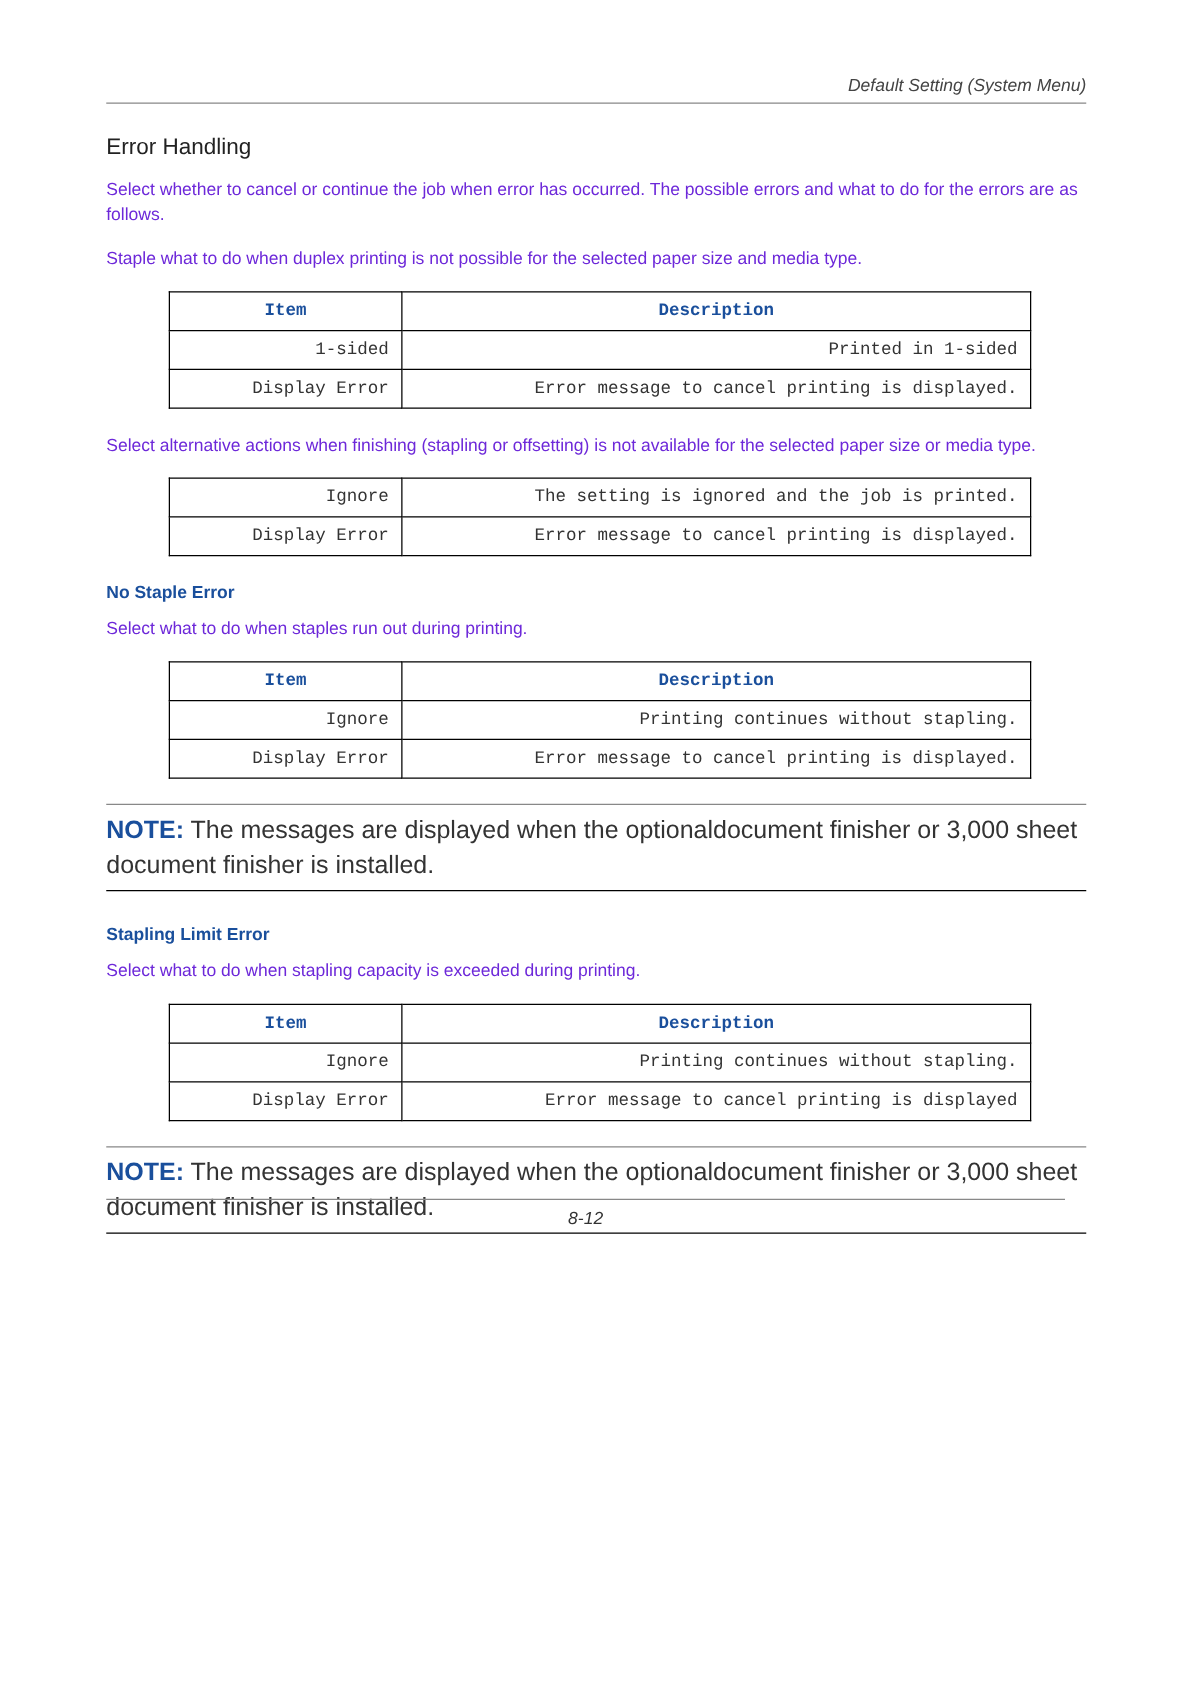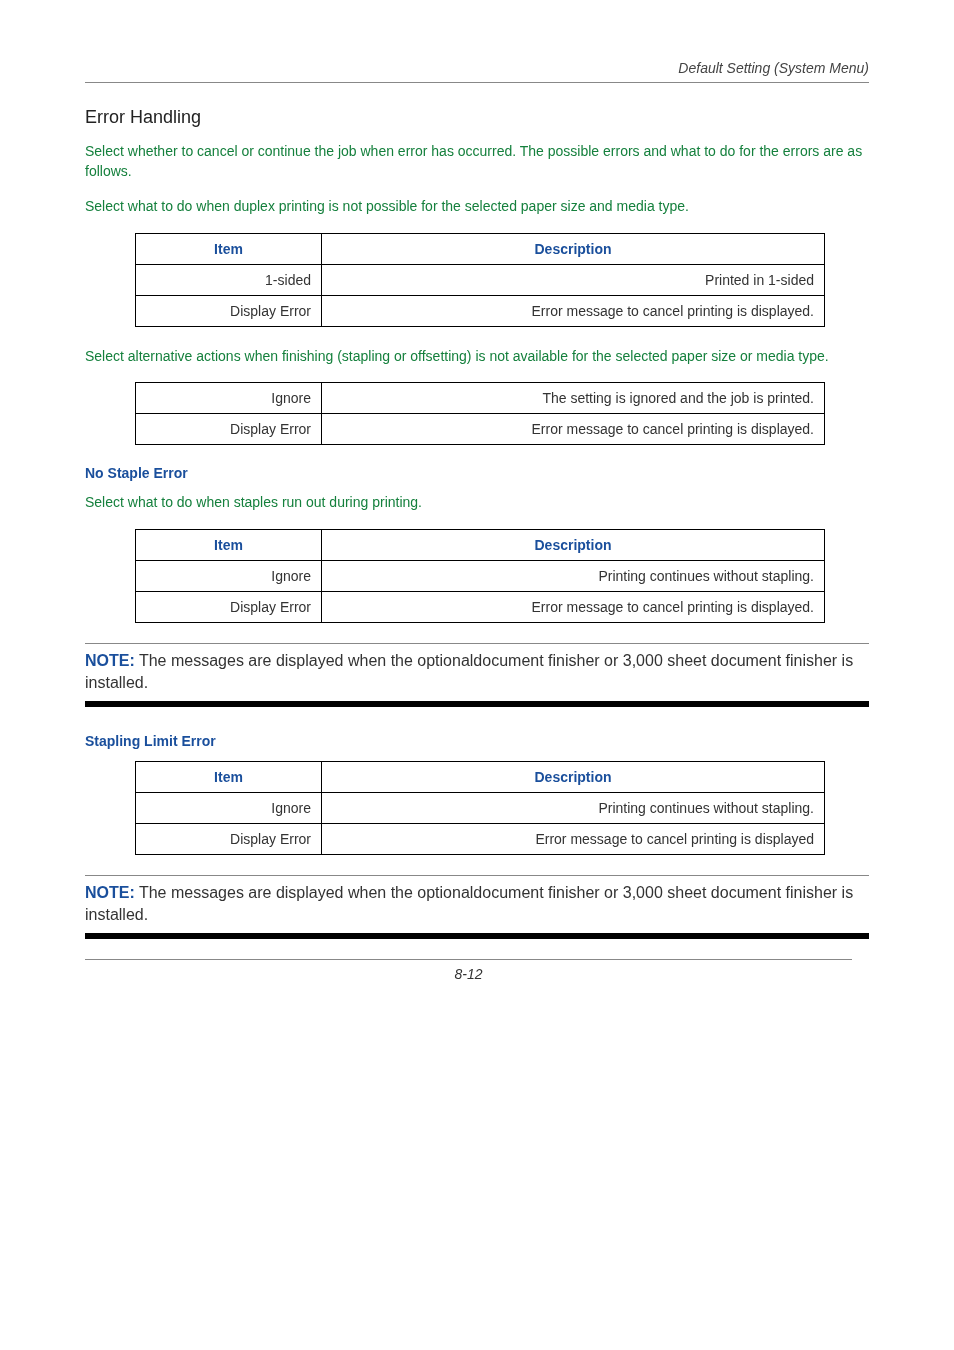--- a/index.html
+++ b/index.html
@@ -26,21 +26,21 @@
     margin-bottom: 24px;
   }
   h2 {
     font-size: 18px;
     font-weight: normal;
     margin: 0 0 14px 0;
     color: #222;
   }
   .body-text {
     font-size: 14px;
-    color: #15803d;
+    color: #6d28d9;
     line-height: 1.4;
     margin: 0 0 16px 0;
   }
   .sub-heading {
     font-size: 14px;
     font-weight: bold;
     color: #1a4f9c;
     margin: 0 0 12px 0;
   }
   table.data {
@@ -63,27 +63,28 @@
   }
   table.data th:first-child,
   table.data td:first-child {
     width: 165px;
   }
   table.data {
     border-top: 1.5px solid #000;
     border-bottom: 1.5px solid #000;
     border-left: 1.5px solid #000;
     border-right: 1.5px solid #000;
+    font-family: Liberation Mono, monospace;
   }
   .note-block {
     border-top: 1px solid #888;
-    border-bottom: 6px solid #000000;
+    border-bottom: 1px solid #000000;
     padding: 6px 0 6px 0;
     margin: 0 0 26px 0;
-    font-size: 16px;
+    font-size: 20px;
     line-height: 1.4;
   }
   .note-label {
     color: #1a4f9c;
     font-weight: bold;
   }
   .footer {
     position: absolute;
     bottom: 40px;
     left: 85px;
@@ -99,21 +100,21 @@
 <body>
 
 <div class="page">
 
   <div class="header">Default Setting (System Menu)</div>
 
   <h2>Error Handling</h2>
 
   <p class="body-text">Select whether to cancel or continue the job when error has occurred. The possible errors and what to do for the errors are as follows.</p>
 
-  <p class="body-text">Select what to do when duplex printing is not possible for the selected paper size and media type.</p>
+  <p class="body-text">Staple what to do when duplex printing is not possible for the selected paper size and media type.</p>
   <table class="data">
     <tbody>
         <tr>
       <th>Item</th>
       <th>Description</th>
     </tr>
     <tr>
       <td>1-sided</td>
       <td>Printed in 1-sided</td>
     </tr>
@@ -155,20 +156,21 @@
       <td>Error message to cancel printing is displayed.</td>
     </tr>
   </tbody>
     </table>
 
   <div class="note-block">
     <span class="note-label">NOTE:</span><span> The messages are displayed when the optionaldocument finisher or 3,000 sheet document finisher is installed.</span>
   </div>
 
   <p class="sub-heading">Stapling Limit Error</p>
+  <p class="body-text">Select what to do when stapling capacity is exceeded during printing.</p>
   <table class="data">
     <tbody>
         <tr>
       <th>Item</th>
       <th>Description</th>
     </tr>
     <tr>
       <td>Ignore</td>
       <td>Printing continues without stapling.</td>
     </tr>

